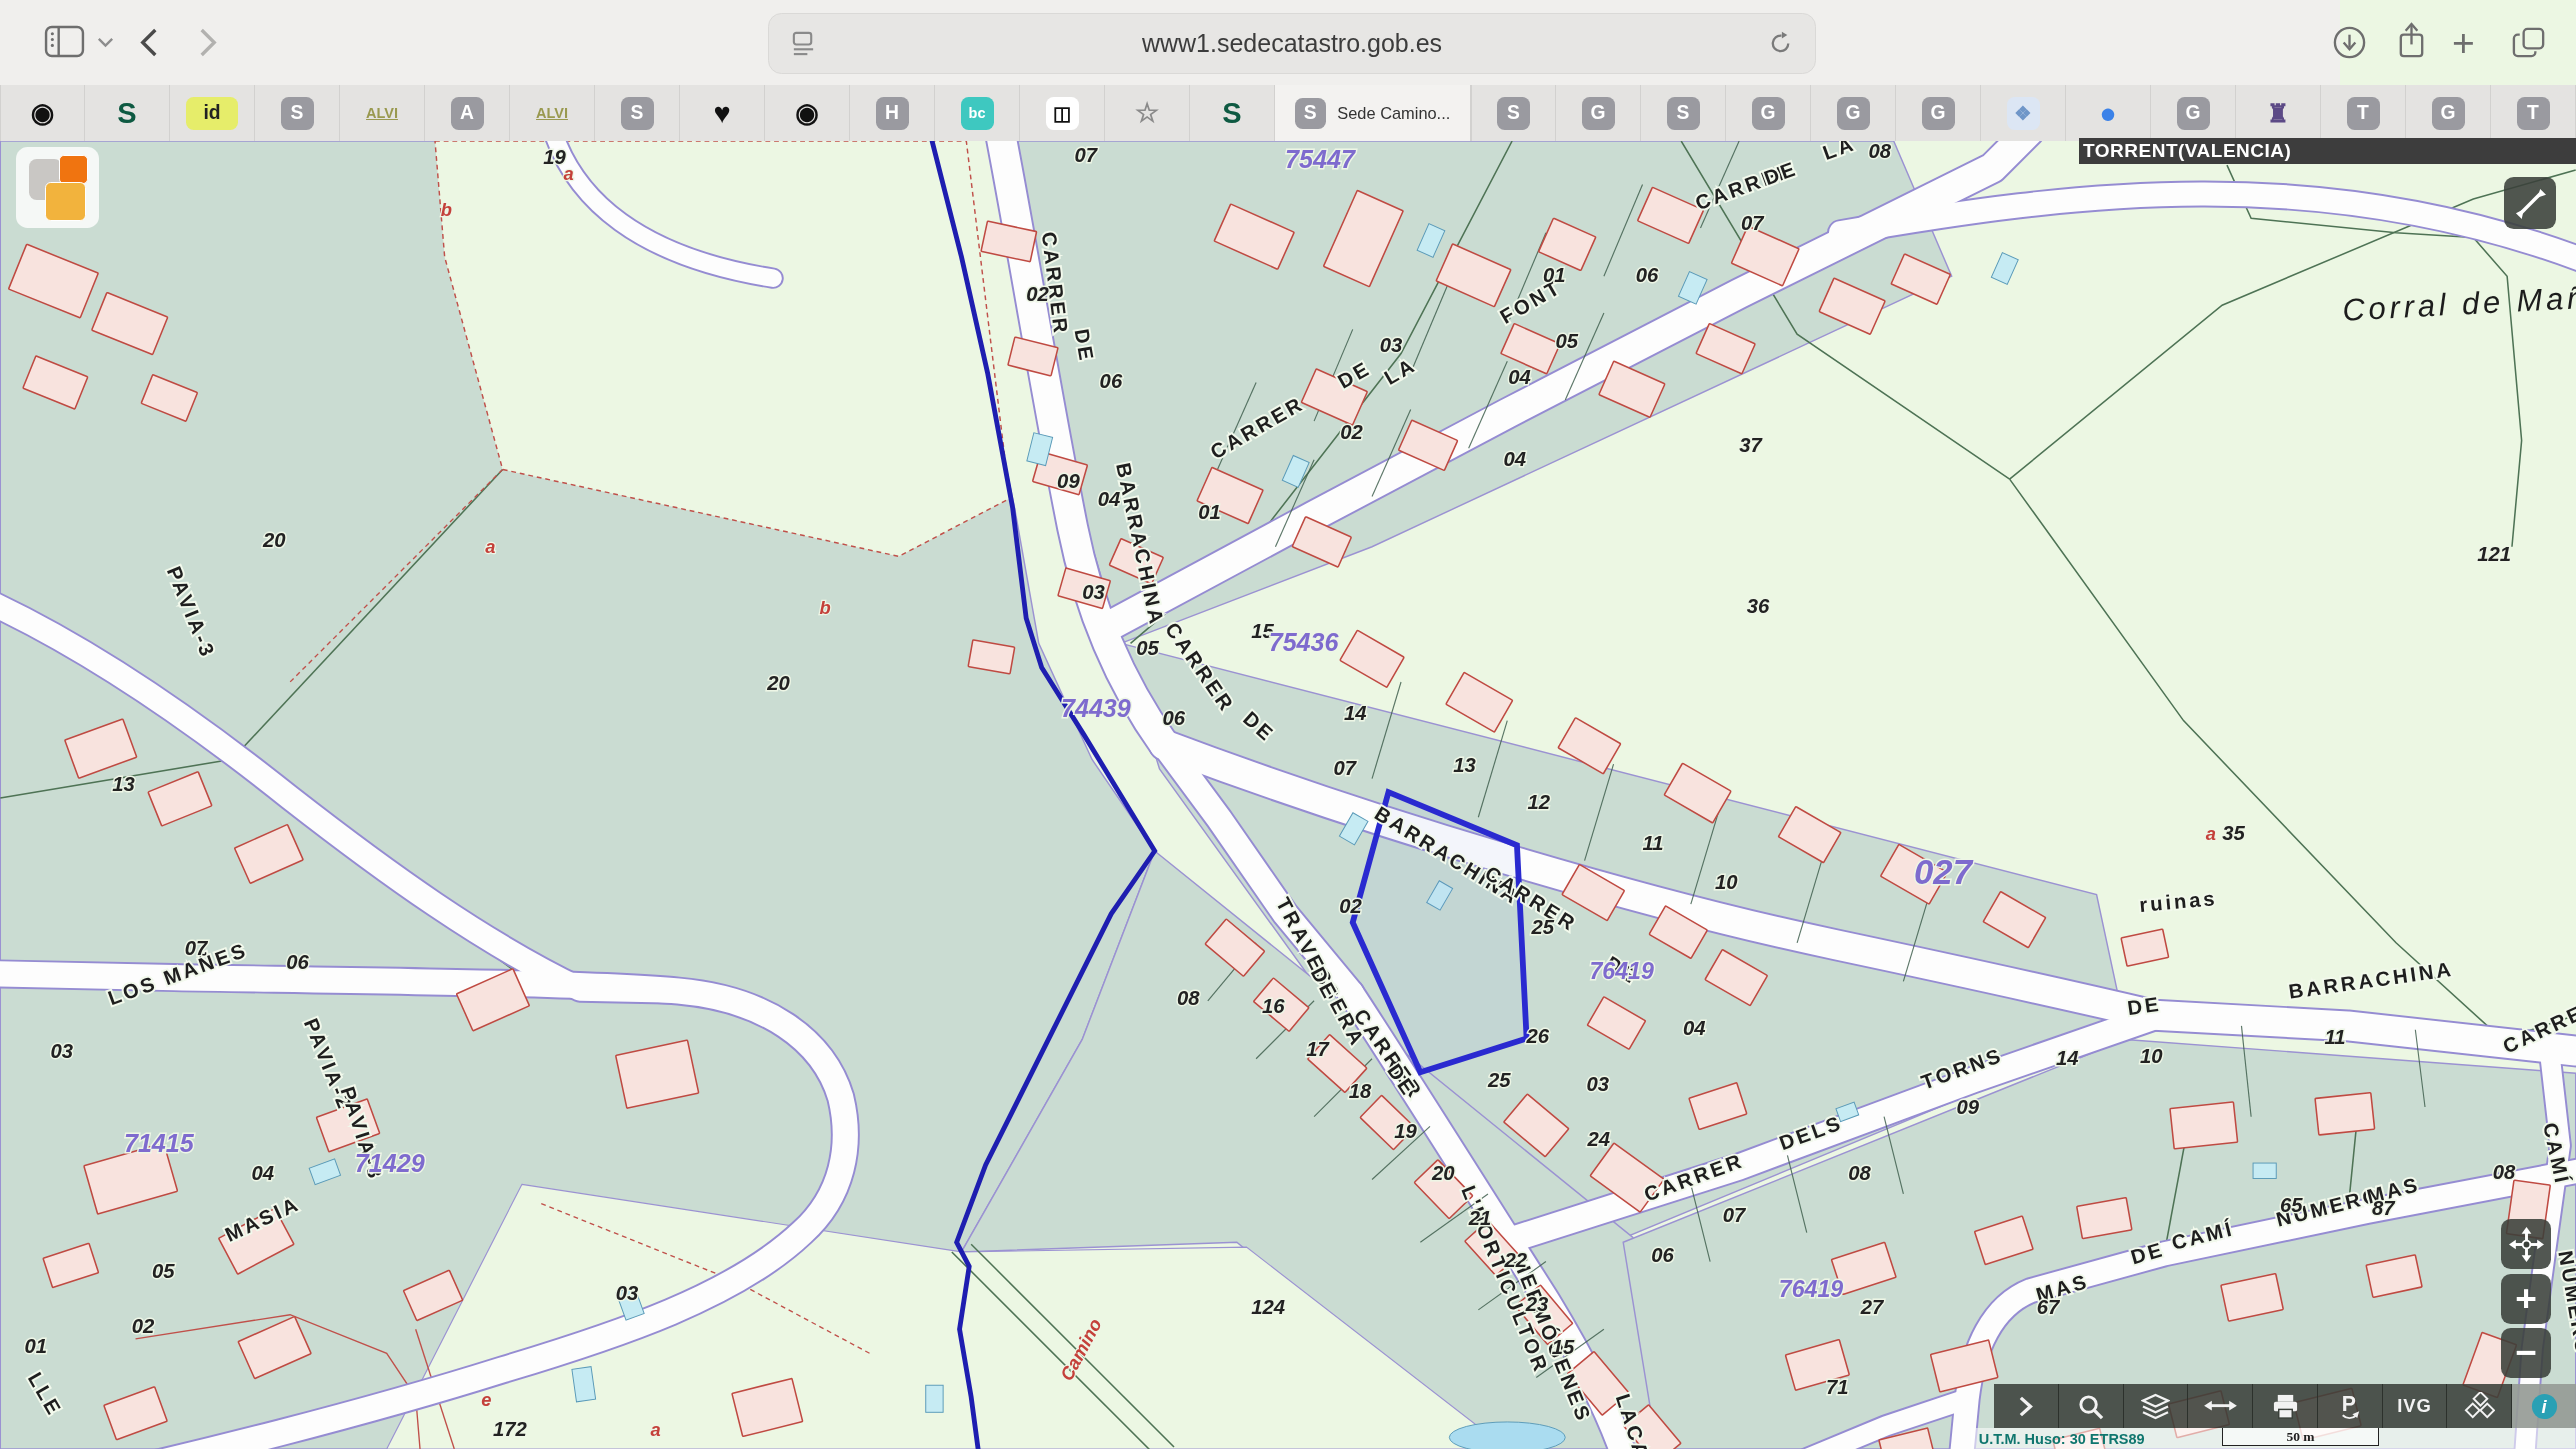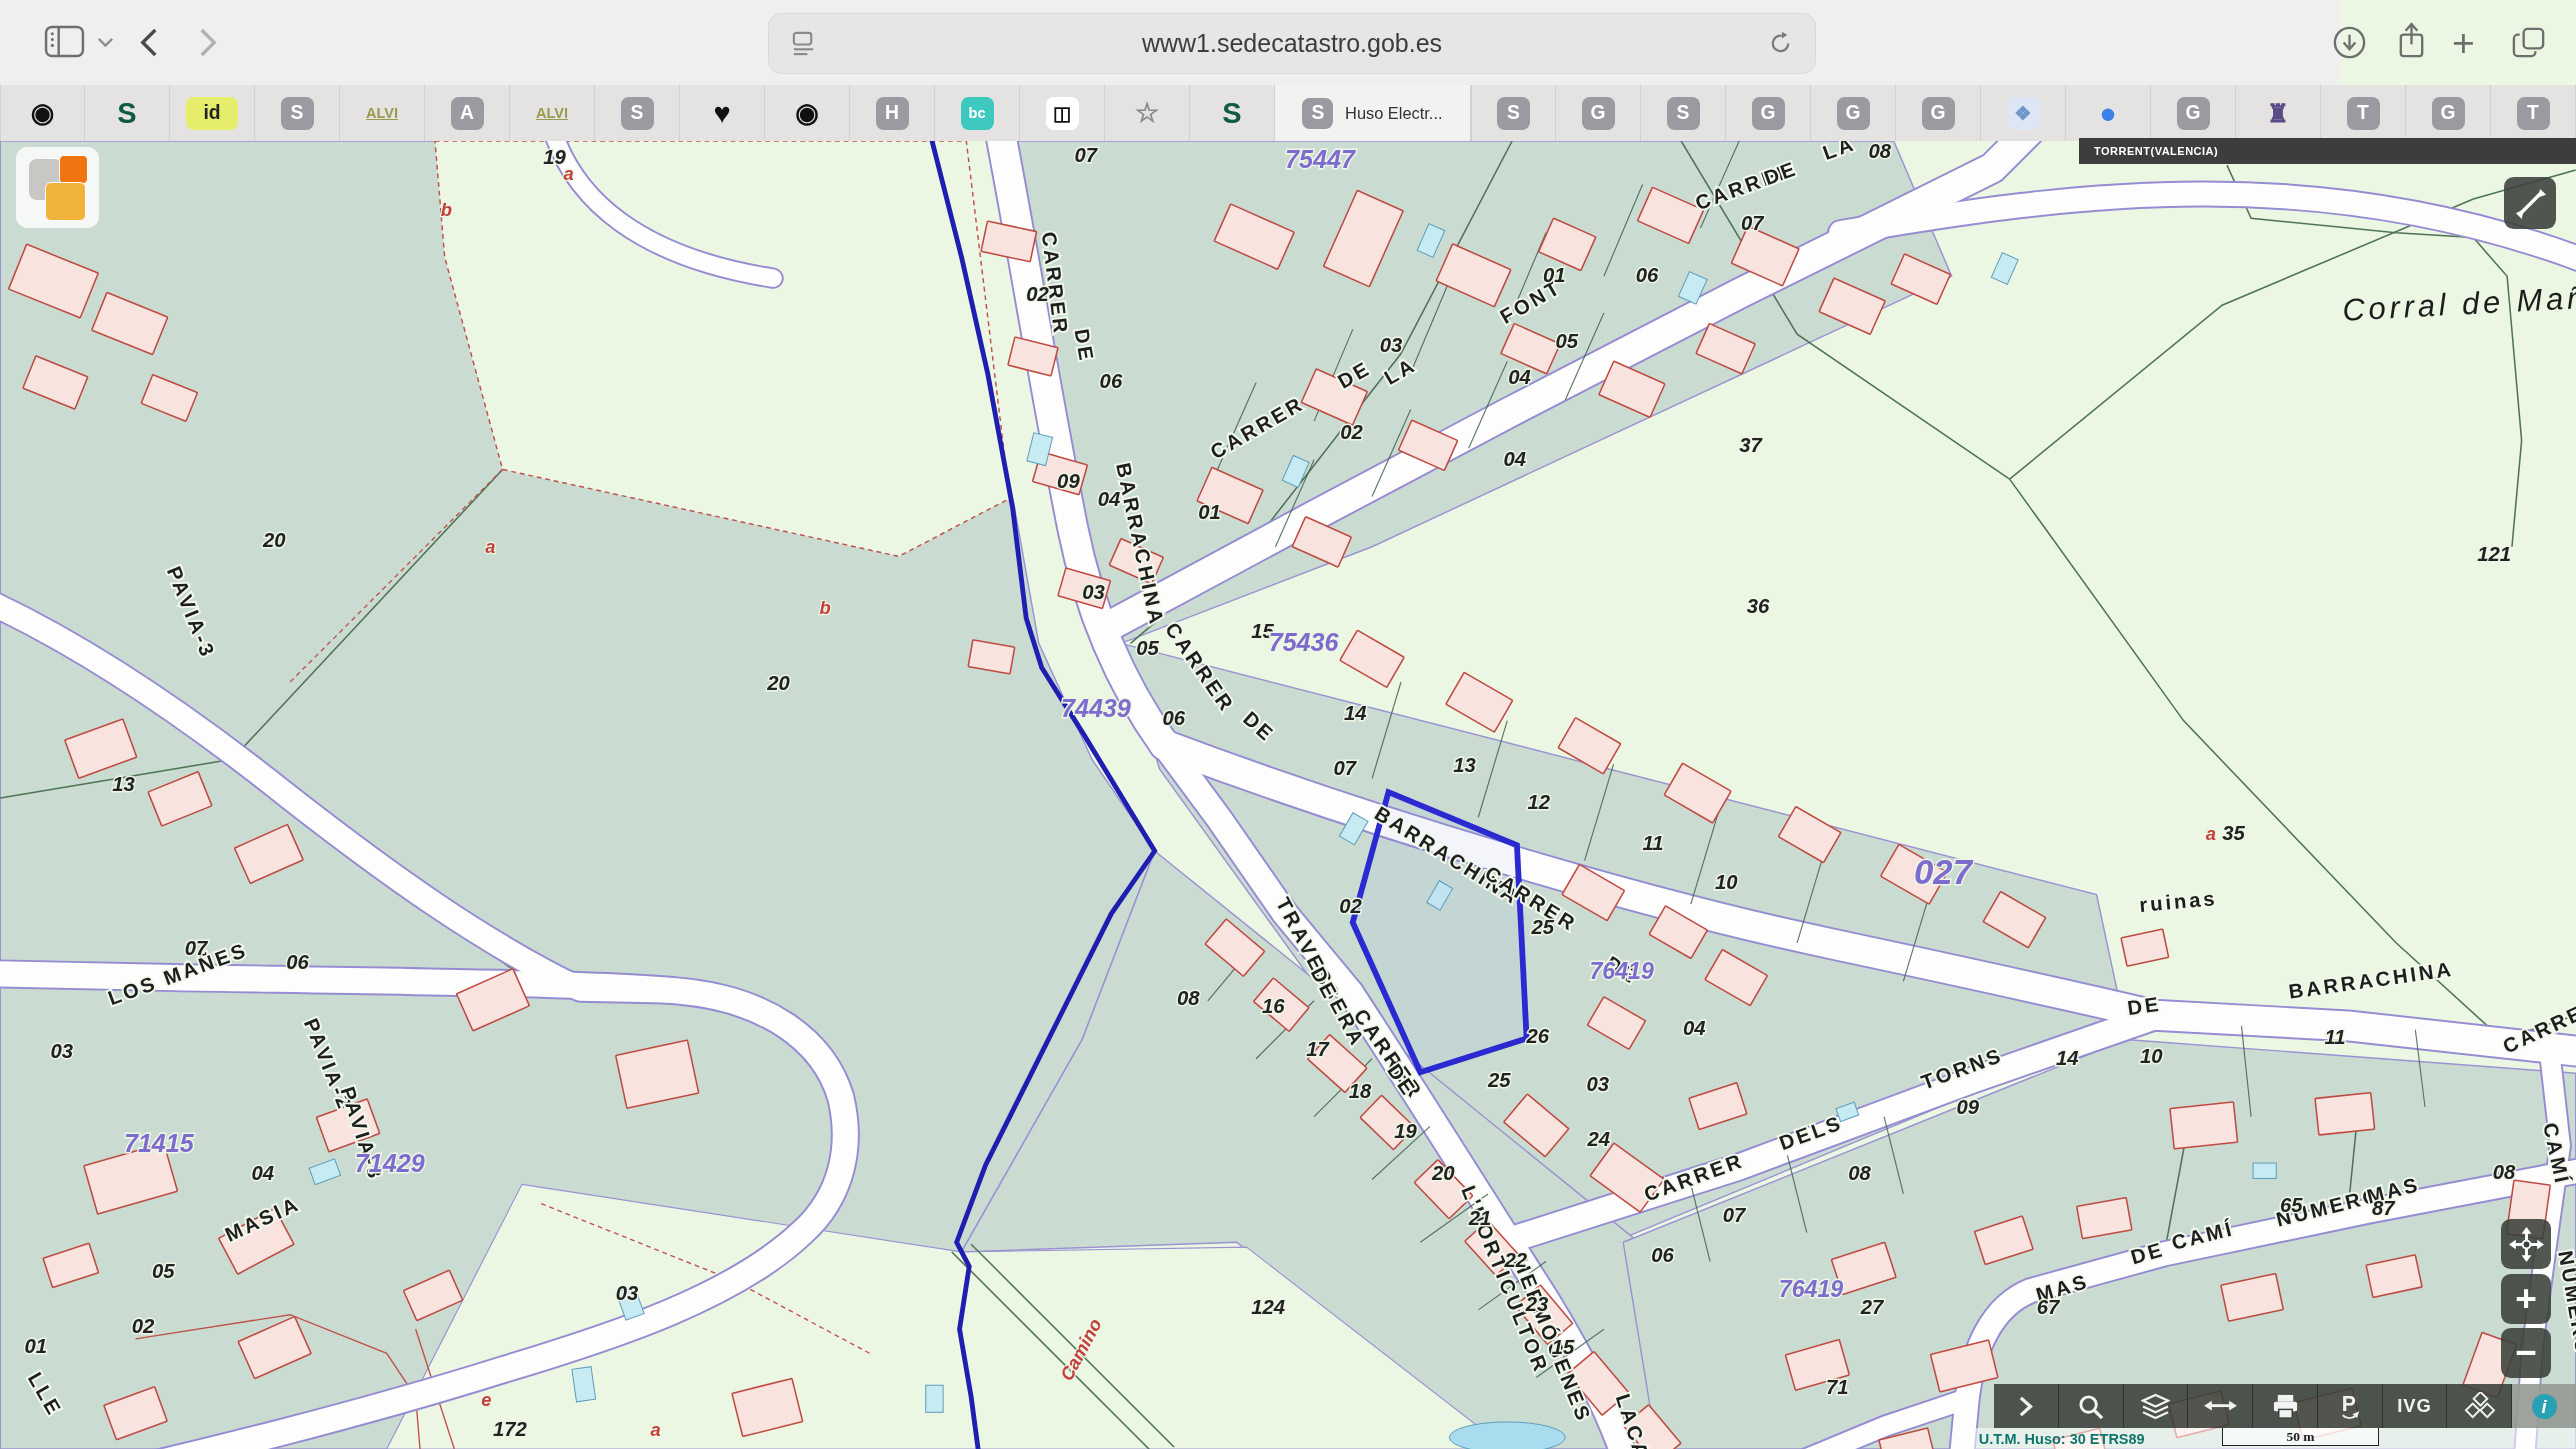--- a/index.html
+++ b/index.html
@@ -17,21 +17,21 @@
   #activetab .label{font-size:16.4px;color:#333;}
   
   #map{position:absolute;left:0;top:141px;width:2576px;height:1308px;}
   svg text{font-family:"Liberation Sans",sans-serif;}
   .street-label{font-weight:bold;fill:#1e1e1e;letter-spacing:3px;stroke:#f2f9ec;stroke-width:4px;paint-order:stroke;}
   .pnum{font-style:italic;font-weight:bold;fill:#222;stroke:#eef6e6;stroke-width:3px;paint-order:stroke;}
   .pid{font-style:italic;font-weight:bold;fill:#7e6bce;stroke:#eef6e6;stroke-width:3px;paint-order:stroke;}
   .pletter{font-style:italic;font-weight:bold;fill:#c4403a;stroke:#eef6e6;stroke-width:2.5px;paint-order:stroke;}
   
   .mapbtn{position:absolute;background:rgba(58,64,58,0.88);border-radius:9.7px;display:flex;align-items:center;justify-content:center;color:#fff;}
-  #torrent-badge{position:absolute;left:2079px;top:138px;width:497px;height:26px;background:#3d3d3d;color:#fff;font-size:11px;font-weight:bold;display:flex;align-items:center;padding-left:15px;box-sizing:border-box;letter-spacing:0.5px;}
+  #torrent-badge{position:absolute;left:2079px;top:138px;width:497px;height:26px;background:#3d3d3d;color:#fff;font-size:19px;font-weight:bold;display:flex;align-items:center;padding-left:4px;box-sizing:border-box;letter-spacing:0.5px;}
   #logo-card{position:absolute;left:15.5px;top:147px;width:83px;height:81px;background:rgba(255,255,255,0.8);border-radius:11.6px;}
   #maptoolbar{position:absolute;left:1994px;top:1384px;width:582px;height:44px;display:flex;}
   .mtb{flex:1;background:rgba(58,64,58,0.88);border-right:1px solid #2c312c;display:flex;align-items:center;justify-content:center;color:#f2f2f2;font-weight:bold;}
   .mtb:last-child{background:rgba(150,155,150,0.92);border-right:none;}
   #utmbar{position:absolute;left:1971px;top:1428px;width:605px;height:21px;background:rgba(255,255,255,0.55);display:flex;align-items:center;}
   #utm-label{font-size:14.5px;font-weight:bold;color:#0f766e;padding-left:7.7px;white-space:nowrap;}
   #scalebar{position:absolute;left:2222px;top:1428px;width:155px;height:17.4px;border-left:1.9px solid #222;border-right:1.9px solid #222;border-bottom:1.9px solid #222;background:rgba(255,255,255,0.6);display:flex;align-items:center;justify-content:center;}
   #scalebar span{font-size:13.5px;font-weight:bold;color:#222;font-family:Liberation Serif, serif;}
 </style>
 </head>
@@ -148,21 +148,21 @@
         </div>
         <div class="pintab">
           <span class="fav" style="font-size: 27px; color: rgb(138, 138, 138);">☆</span>
         </div>
         <div class="pintab">
           <span class="fav" style="font-size: 29px; color: rgb(14, 90, 66);">S</span>
         </div>
       </div>
     <div id="activetab">
       <span class="fav" style="width:31px;height:31px;background:#9a9aa0;color:#fff;font-size:19.3px;">S</span>
-      <span class="label">Huso Electr...</span>
+      <span class="label">Sede Camino...</span>
     </div>
     <div id="pinned-after" style="display:flex;">
         <div class="pintab">
           <span class="fav" style="font-size: 19.3px; color: rgb(255, 255, 255); background: rgb(154, 154, 160); width: 33px; height: 33px;">S</span>
         </div>
         <div class="pintab">
           <span class="fav" style="font-size: 19.3px; color: rgb(255, 255, 255); background: rgb(154, 154, 160); width: 33px; height: 33px;">G</span>
         </div>
         <div class="pintab">
           <span class="fav" style="font-size: 19.3px; color: rgb(255, 255, 255); background: rgb(154, 154, 160); width: 33px; height: 33px;">S</span>

